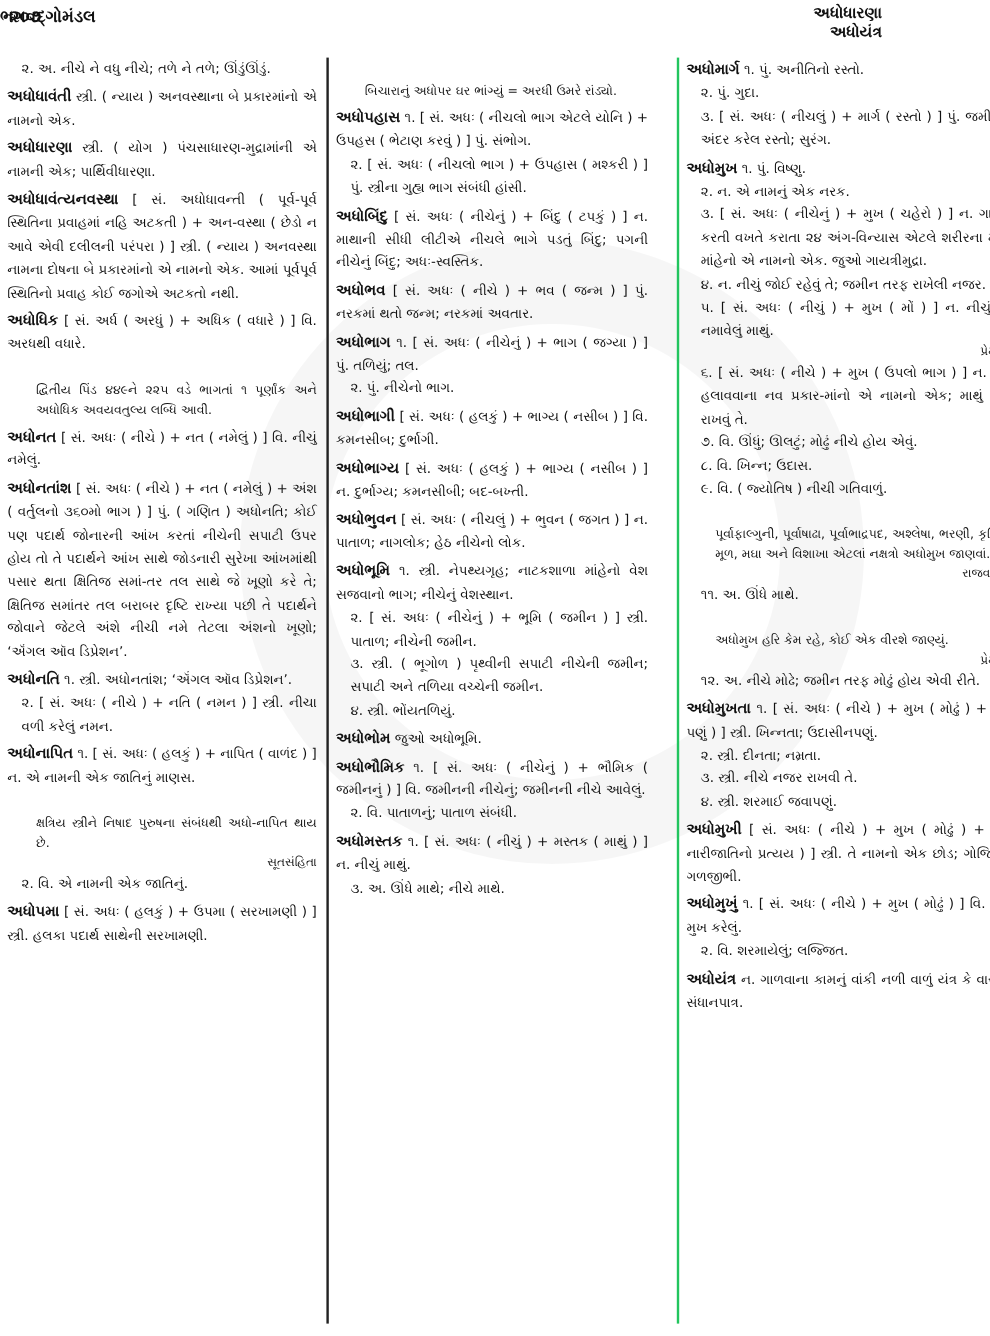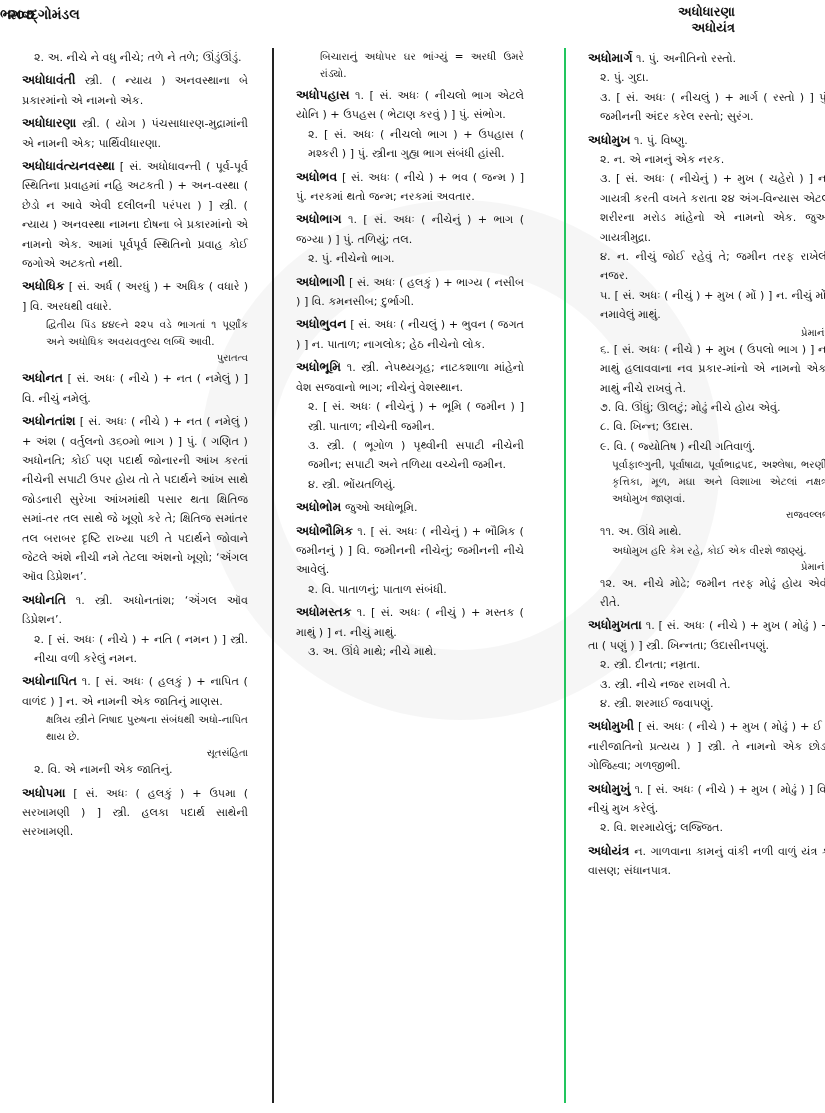--- a/index.html
+++ b/index.html
@@ -15,30 +15,30 @@
   .header {
     position: absolute; top: 0; left: 0; width: 745px; height: 44px;
   }
   .page-num { position: absolute; left: 8px; top: 6px; font-size: 14px; font-weight: bold; }
   .running-title { position: absolute; left: 0; right: 0; top: 6px; text-align: left; font-size: 14px; font-weight: bold; }
   .guide { position: absolute; right: 10px; top: 4px; text-align: right; font-size: 13px; font-weight: bold; line-height: 16px; }
   .columns {
     position: absolute; top: 48px; left: 0; width: 825px; height: 1060px;
   }
   .col {
-    position: absolute; top: 0; height: 1055px; box-sizing: border-box; padding: 0 22px;
+    position: absolute; top: 0; height: 1055px; box-sizing: border-box; padding: 0 6px;
     font-size: 11.2px; line-height: 19.4px; overflow: hidden;
   }
   .col1 { left: 0; width: 270px; }
   .col2 { left: 272px; width: 274px; border-left: 2px solid #222; }
   .col3 { left: 564px; width: 288px; border-left: 2px solid #22c55e; }
   .entry { margin: 0 0 3px 0; text-align: justify; }
   .hw { font-weight: bold; font-size: 12.4px; }
   .sense { padding-left: 12px; text-align: justify; }
-  .quote { padding-left: 24px; font-size: 10.4px; line-height: 17px; }
+  .quote { padding-left: 24px; font-size: 10.4px; line-height: 17px; margin-top: 20px; }
   .source { text-align: right; font-size: 10px; line-height: 15px; }
   .first-line { margin-left: -12px; }
 </style>
 </head>
 <body>
 
 <div class="watermark"></div>
 
 <div class="header">
   <span class="page-num">૨૦૭</span>
@@ -59,21 +59,20 @@
       </div>
       <div class="entry">
         <div class="sense first-line"><span class="hw">અધોધારણા</span> <span>સ્ત્રી. ( યોગ ) પંચસાધારણ-મુદ્રામાંની એ નામની એક; પાર્થિવીધારણા.</span></div>
       </div>
       <div class="entry">
         <div class="sense first-line"><span class="hw">અધોધાવંત્યનવસ્થા</span> <span>[ સં. અધોધાવન્તી ( પૂર્વ-પૂર્વ સ્થિતિના પ્રવાહમાં નહિ અટકતી ) + અન-વસ્થા ( છેડો ન આવે એવી દલીલની પરંપરા ) ] સ્ત્રી. ( ન્યાય ) અનવસ્થા નામના દોષના બે પ્રકારમાંનો એ નામનો એક. આમાં પૂર્વપૂર્વ સ્થિતિનો પ્રવાહ કોઈ જગોએ અટકતો નથી.</span></div>
       </div>
       <div class="entry">
         <div class="sense first-line"><span class="hw">અધોધિક</span> <span>[ સં. અર્ધ ( અરધું ) + અધિક ( વધારે ) ] વિ. અરધથી વધારે.</span></div>
         <div class="quote">દ્વિતીય પિંડ ૪૪૯ને ૨૨૫ વડે ભાગતાં ૧ પૂર્ણાંક અને અધોધિક અવયવતુલ્ય લબ્ધિ આવી.</div>
-        <div class="source">પુરાતત્વ</div>
       </div>
       <div class="entry">
         <div class="sense first-line"><span class="hw">અધોનત</span> <span>[ સં. અધઃ ( નીચે ) + નત ( નમેલું ) ] વિ. નીચું નમેલું.</span></div>
       </div>
       <div class="entry">
         <div class="sense first-line"><span class="hw">અધોનતાંશ</span> <span>[ સં. અધઃ ( નીચે ) + નત ( નમેલું ) + અંશ ( વર્તુલનો ૩૬૦મો ભાગ ) ] પું. ( ગણિત ) અધોનતિ; કોઈ પણ પદાર્થ જોનારની આંખ કરતાં નીચેની સપાટી ઉપર હોય તો તે પદાર્થને આંખ સાથે જોડનારી સુરેખા આંખમાંથી પસાર થતા ક્ષિતિજ સમાં-તર તલ સાથે જે ખૂણો કરે તે; ક્ષિતિજ સમાંતર તલ બરાબર દૃષ્ટિ રાખ્યા પછી તે પદાર્થને જોવાને જેટલે અંશે નીચી નમે તેટલા અંશનો ખૂણો; ‘ઍંગલ ઑવ ડિપ્રેશન’.</span></div>
       </div>
       <div class="entry">
         <div class="sense first-line"><span class="hw">અધોનતિ</span> <span>૧. સ્ત્રી. અધોનતાંશ; ‘ઍંગલ ઑવ ડિપ્રેશન’.</span></div>
         <div class="sense"><span>૨. [ સં. અધઃ ( નીચે ) + નતિ ( નમન ) ] સ્ત્રી. નીચા વળી કરેલું નમન.</span></div>
@@ -90,28 +89,34 @@
     </div>
   <div class="col col2">
       <div class="entry">
         <div class="quote">બિચારાનું અધોપર ઘર ભાંગ્યું = અરધી ઉમરે રાંડ્યો.</div>
       </div>
       <div class="entry">
         <div class="sense first-line"><span class="hw">અધોપહાસ</span> <span>૧. [ સં. અધઃ ( નીચલો ભાગ એટલે યોનિ ) + ઉપહસ ( ભેટાણ કરવું ) ] પું. સંભોગ.</span></div>
         <div class="sense"><span>૨. [ સં. અધઃ ( નીચલો ભાગ ) + ઉપહાસ ( મશ્કરી ) ] પું. સ્ત્રીના ગુહ્ય ભાગ સંબંધી હાંસી.</span></div>
       </div>
       <div class="entry">
+        <div class="sense first-line"><span class="hw">અધોબિંદુ</span> <span>[ સં. અધઃ ( નીચેનું ) + બિંદુ ( ટપકું ) ] ન. માથાની સીધી લીટીએ નીચલે ભાગે પડતું બિંદુ; પગની નીચેનું બિંદુ; અધઃ-સ્વસ્તિક.</span></div>
+      </div>
+      <div class="entry">
         <div class="sense first-line"><span class="hw">અધોભવ</span> <span>[ સં. અધઃ ( નીચે ) + ભવ ( જન્મ ) ] પું. નરકમાં થતો જન્મ; નરકમાં અવતાર.</span></div>
       </div>
       <div class="entry">
         <div class="sense first-line"><span class="hw">અધોભાગ</span> <span>૧. [ સં. અધઃ ( નીચેનું ) + ભાગ ( જગ્યા ) ] પું. તળિયું; તલ.</span></div>
         <div class="sense"><span>૨. પું. નીચેનો ભાગ.</span></div>
       </div>
       <div class="entry">
         <div class="sense first-line"><span class="hw">અધોભાગી</span> <span>[ સં. અધઃ ( હલકું ) + ભાગ્ય ( નસીબ ) ] વિ. કમનસીબ; દુર્ભાગી.</span></div>
+      </div>
+      <div class="entry">
+        <div class="sense first-line"><span class="hw">અધોભાગ્ય</span> <span>[ સં. અધઃ ( હલકું ) + ભાગ્ય ( નસીબ ) ] ન. દુર્ભાગ્ય; કમનસીબી; બદ-બખ્તી.</span></div>
       </div>
       <div class="entry">
         <div class="sense first-line"><span class="hw">અધોભુવન</span> <span>[ સં. અધઃ ( નીચલું ) + ભુવન ( જગત ) ] ન. પાતાળ; નાગલોક; હેઠ નીચેનો લોક.</span></div>
       </div>
       <div class="entry">
         <div class="sense first-line"><span class="hw">અધોભૂમિ</span> <span>૧. સ્ત્રી. નેપથ્યગૃહ; નાટકશાળા માંહેનો વેશ સજવાનો ભાગ; નીચેનું વેશસ્થાન.</span></div>
         <div class="sense"><span>૨. [ સં. અધઃ ( નીચેનું ) + ભૂમિ ( જમીન ) ] સ્ત્રી. પાતાળ; નીચેની જમીન.</span></div>
         <div class="sense"><span>૩. સ્ત્રી. ( ભૂગોળ ) પૃથ્વીની સપાટી નીચેની જમીન; સપાટી અને તળિયા વચ્ચેની જમીન.</span></div>
         <div class="sense"><span>૪. સ્ત્રી. ભોંયતળિયું.</span></div>
       </div>

